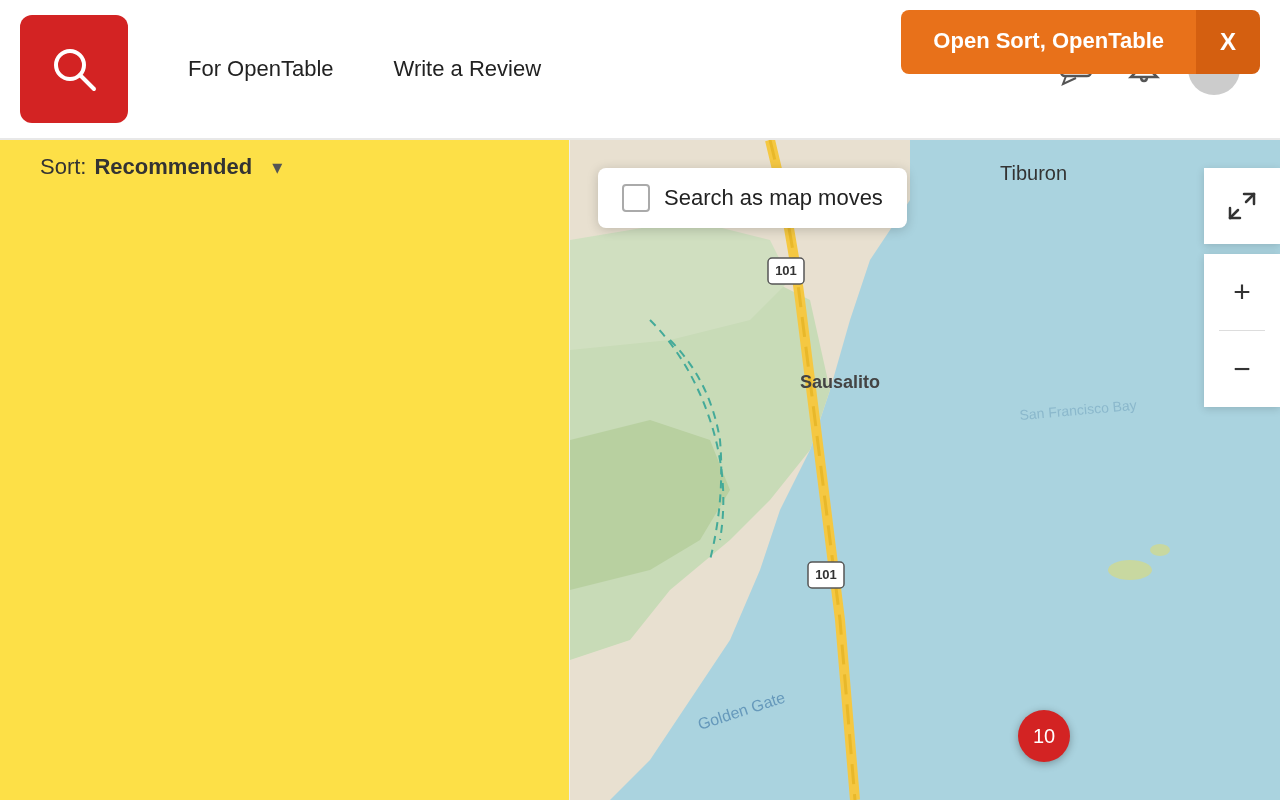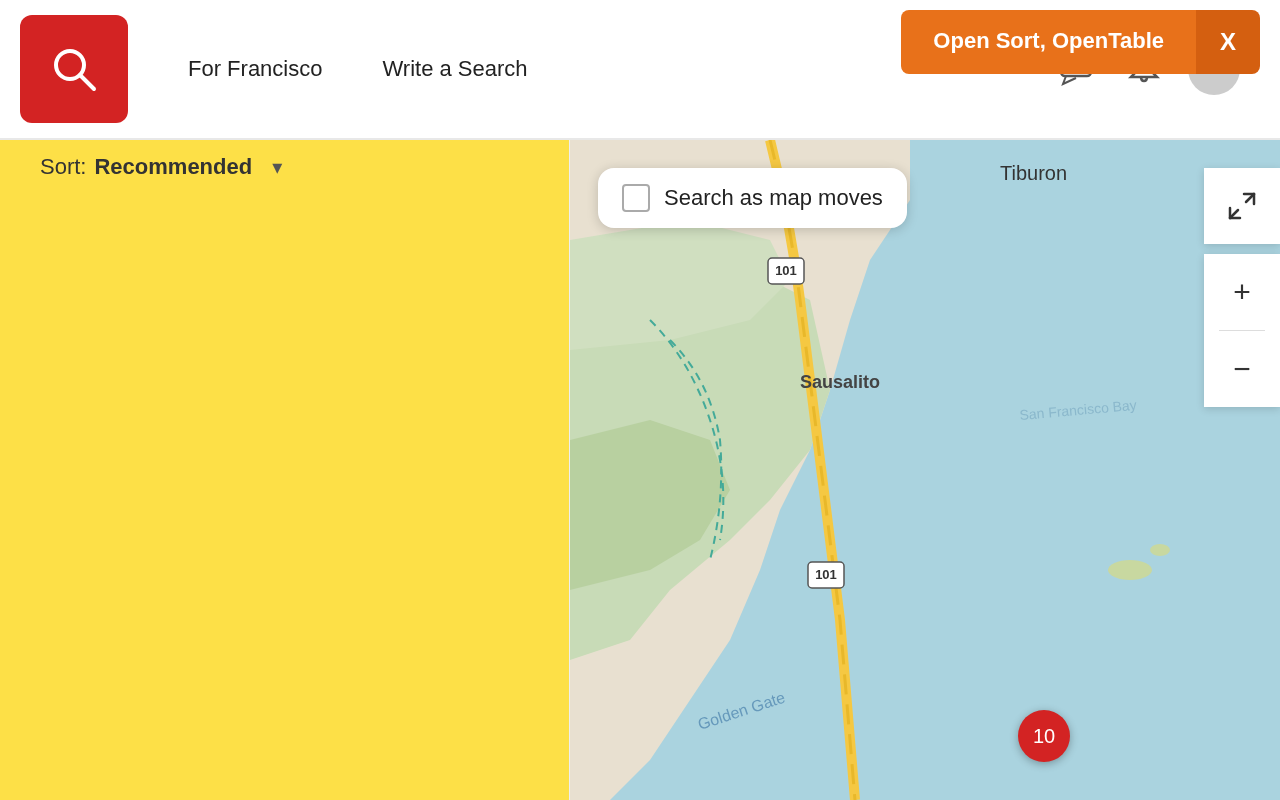--- a/index.html
+++ b/index.html
@@ -148,21 +148,21 @@
       position: absolute;
       top: 0; left: 0;
     }
 
     
     .map-search-control {
       position: absolute;
       top: 28px;
       left: 28px;
       background: #fff;
-      border-radius: 16px;
+      border-radius: 8px;
       box-shadow: 0 2px 12px rgba(0,0,0,0.18);
       display: flex;
       align-items: center;
       padding: 16px 24px;
       gap: 14px;
       cursor: pointer;
       z-index: 10;
     }
     .map-checkbox {
       width: 28px;
@@ -252,22 +252,22 @@
 <div class="header">
 
   <div class="search-icon-btn">
     <svg viewBox="0 0 52 52">
       <circle cx="22" cy="22" r="14" stroke="#fff" stroke-width="4" fill="none"></circle>
       <line x1="32" y1="32" x2="46" y2="46" stroke="#fff" stroke-width="4" stroke-linecap="round"></line>
     </svg>
   </div>
 
   <nav class="nav-links">
-    <a class="nav-link">For Francisco</a>
-    <a class="nav-link">Write a Search</a>
+    <a class="nav-link">For OpenTable</a>
+    <a class="nav-link">Write a Review</a>
   </nav>
 
   <div class="header-icons">
     <div class="header-icon">
       <svg viewBox="0 0 36 36" fill="none">
         <rect x="3" y="3" width="30" height="22" rx="4" stroke="#555" stroke-width="2.5" fill="none"></rect>
         <circle cx="11" cy="14" r="2.2" fill="#555"></circle>
         <circle cx="18" cy="14" r="2.2" fill="#555"></circle>
         <circle cx="25" cy="14" r="2.2" fill="#555"></circle>
         <path d="M8 25 L5 33 L18 27" stroke="#555" stroke-width="2" fill="none"></path>

